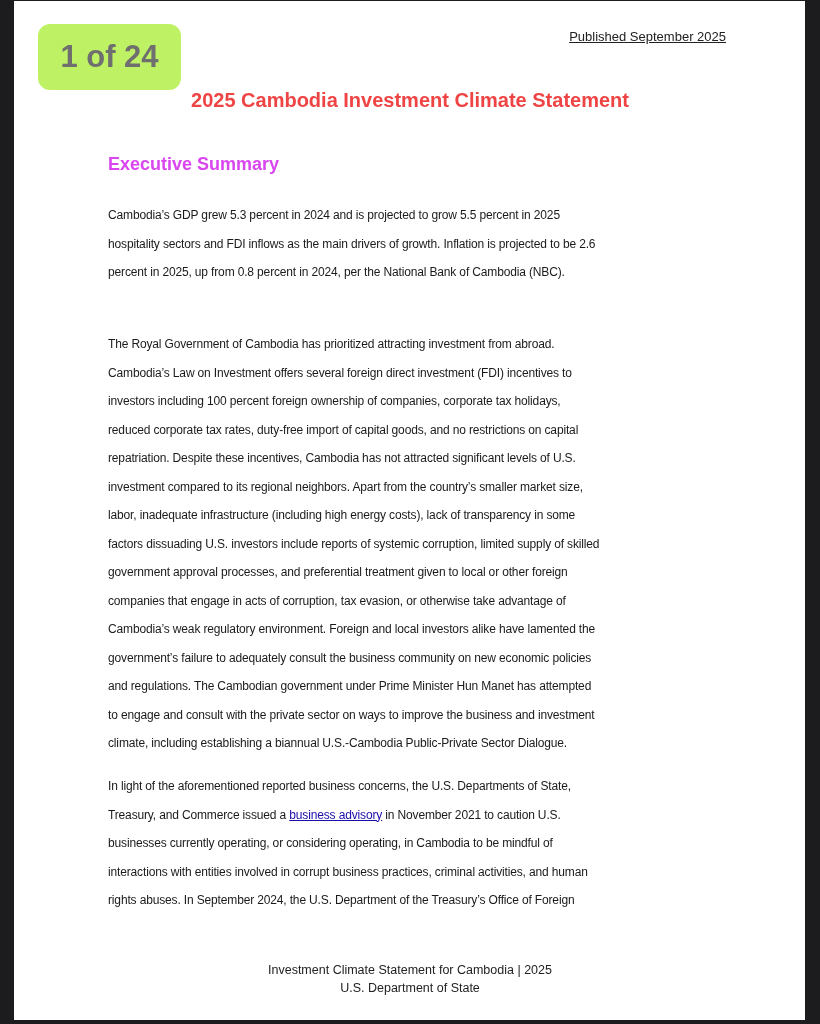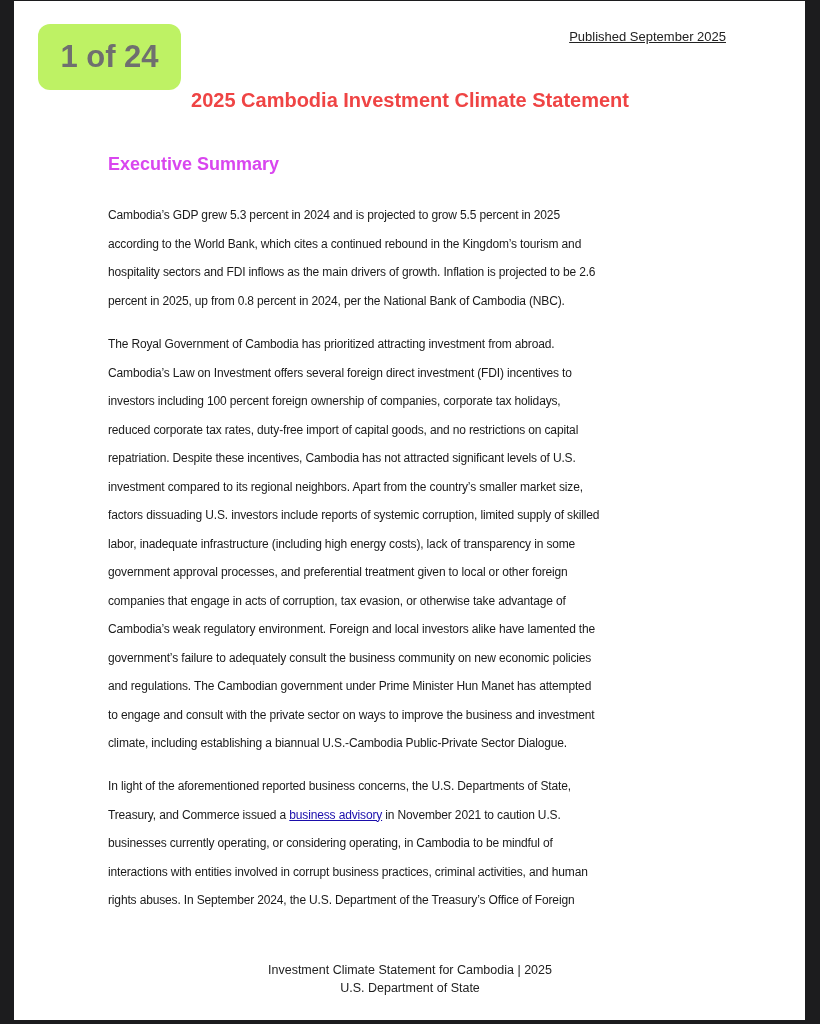--- a/index.html
+++ b/index.html
@@ -55,34 +55,33 @@
 <div class="badge">1 of 24</div>
 
 <div class="published">Published September 2025</div>
 
 <div class="title">2025 Cambodia Investment Climate Statement</div>
 
 <div class="section-heading">Executive Summary</div>
 
 <div class="body-text" style="top:201px;">
   <span class="line">Cambodia’s GDP grew 5.3 percent in 2024 and is projected to grow 5.5 percent in 2025</span>
-  <span class="line">according to the World Bank, which cites a continued rebound in the Kingdom’s tourism and</span>
   <span class="line">hospitality sectors and FDI inflows as the main drivers of growth.  Inflation is projected to be 2.6</span>
   <span class="line">percent in 2025, up from 0.8 percent in 2024, per the National Bank of Cambodia (NBC).</span>
 </div>
 
 <div class="body-text" style="top:330px;">
   <span class="line">The Royal Government of Cambodia has prioritized attracting investment from abroad.</span>
   <span class="line">Cambodia’s Law on Investment offers several foreign direct investment (FDI) incentives to</span>
   <span class="line">investors including 100 percent foreign ownership of companies, corporate tax holidays,</span>
   <span class="line">reduced corporate tax rates, duty-free import of capital goods, and no restrictions on capital</span>
   <span class="line">repatriation.  Despite these incentives, Cambodia has not attracted significant levels of U.S.</span>
   <span class="line">investment compared to its regional neighbors.  Apart from the country’s smaller market size,</span>
+  <span class="line">labor, inadequate infrastructure (including high energy costs), lack of transparency in some</span>
   <span class="line">factors dissuading U.S. investors include reports of systemic corruption, limited supply of skilled</span>
-  <span class="line">labor, inadequate infrastructure (including high energy costs), lack of transparency in some</span>
   <span class="line">government approval processes, and preferential treatment given to local or other foreign</span>
   <span class="line">companies that engage in acts of corruption, tax evasion, or otherwise take advantage of</span>
   <span class="line">Cambodia’s weak regulatory environment.  Foreign and local investors alike have lamented the</span>
   <span class="line">government’s failure to adequately consult the business community on new economic policies</span>
   <span class="line">and regulations.  The Cambodian government under Prime Minister Hun Manet has attempted</span>
   <span class="line">to engage and consult with the private sector on ways to improve the business and investment</span>
   <span class="line">climate, including establishing a biannual U.S.-Cambodia Public-Private Sector Dialogue.</span>
 </div>
 
 <div class="body-text" style="top:772px;">

